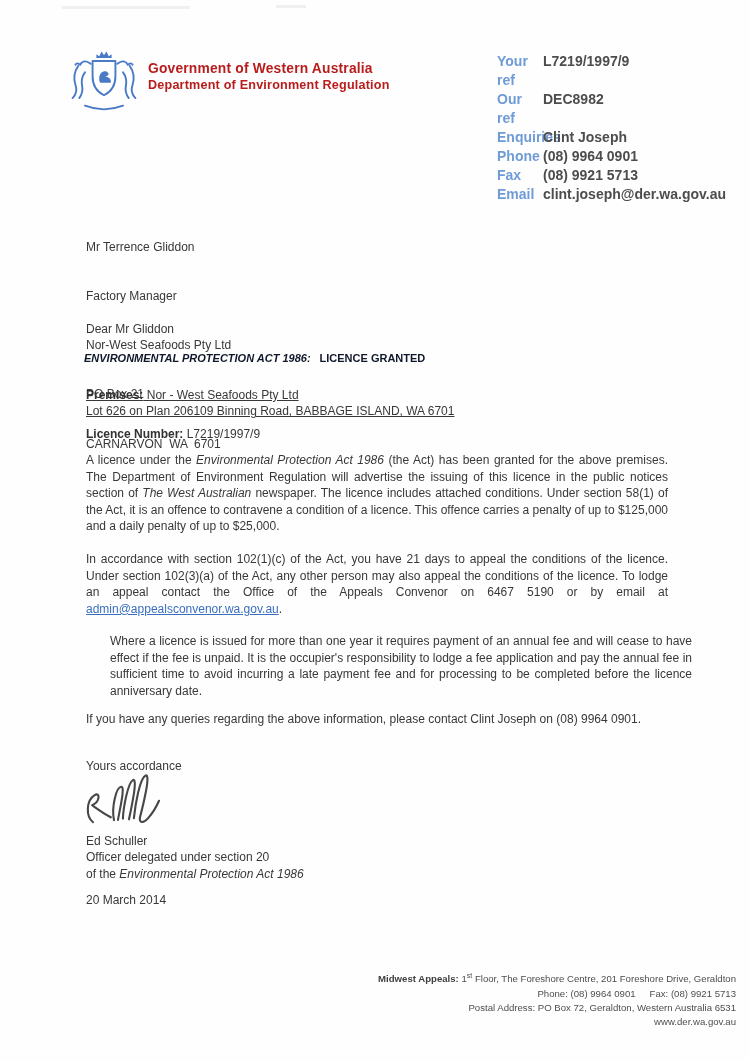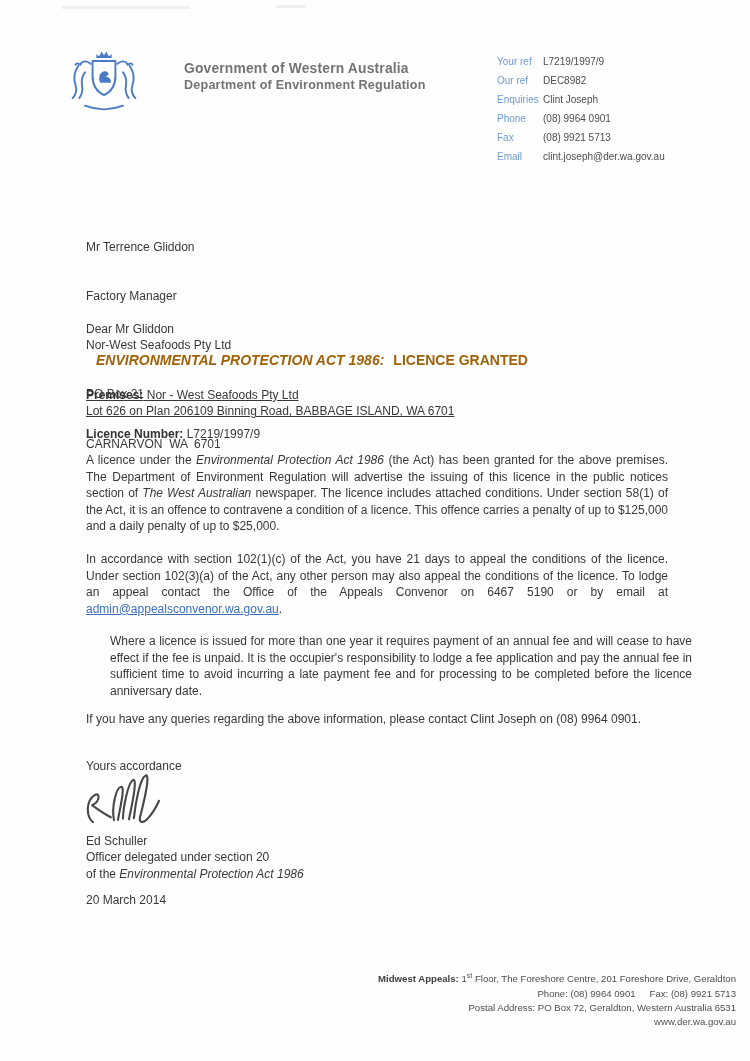--- a/index.html
+++ b/index.html
@@ -7,35 +7,35 @@
   .page {
     position:relative; width:750px; height:1061px; margin:0 auto;
     background:#fefefe; overflow:hidden;
     font-family:"Liberation Sans", sans-serif; color:#383838;
   }
   
   .artifact { position:absolute; background:#f0f0f0; }
 
   
   .crest { position:absolute; left:64px; top:44px; }
-  .brand { position:absolute; left:148px; top:61px; color:#737373; font-weight:bold; letter-spacing:.2px;margin-left:36px; }
+  .brand { position:absolute; left:148px; top:61px; color:#b91c1c; font-weight:bold; letter-spacing:.2px; }
   .brand-l1 { font-size:13.8px; }
   .brand-l2 { font-size:12.6px; margin-top:2px; }
 
   
-  .refblock { position:absolute; left:497px; top:52px; font-size:10px; line-height:19px; }
+  .refblock { position:absolute; left:497px; top:52px; font-size:14px; line-height:19px;font-weight:bold; }
   .refrow { display:flex; }
   .reflabel { width:46px; color:#6f9bd6; flex:0 0 auto; }
   .refvalue { color:#4d4d4d; }
 
   
   .txt { font-size:12px; }
   .recipient { position:absolute; left:86px; top:206px; line-height:16.4px; white-space:pre; }
   .salutation { position:absolute; left:86px; top:322px; }
-  .subject { position:absolute; left:96px; top:352px; font-weight:bold; font-size:14px; color:#a16207; }
+  .subject { position:absolute; left:84px; top:352px; font-weight:bold; font-size:11px; color:#0f172a; }
   .subject-act { font-style:italic; }
   .subject-rest { margin-left:9px; }
   .premises { position:absolute; left:86px; top:387px; line-height:16.4px;text-decoration:underline; }
   .licence { position:absolute; left:86px; top:427px; }
   b.lbl { font-weight:bold; color:#313131; }
 
   .para { position:absolute; left:86px; width:582px; line-height:16.6px; text-align:justify; }
   .p1 { top:452px; }
   .p2 { top:551px; }
   .p3 { top:633px;margin-left:24px; }

